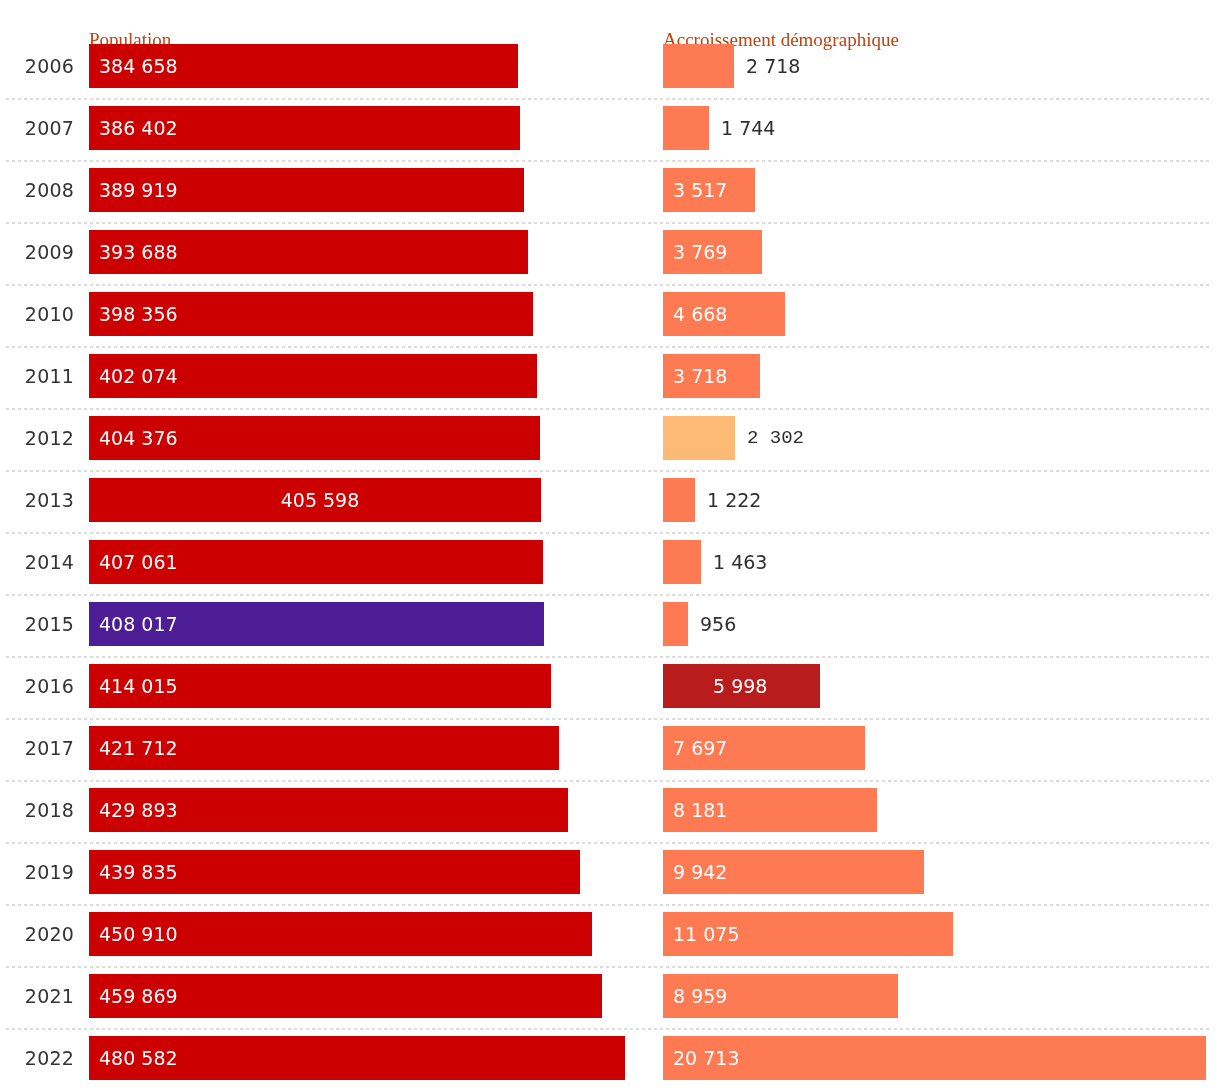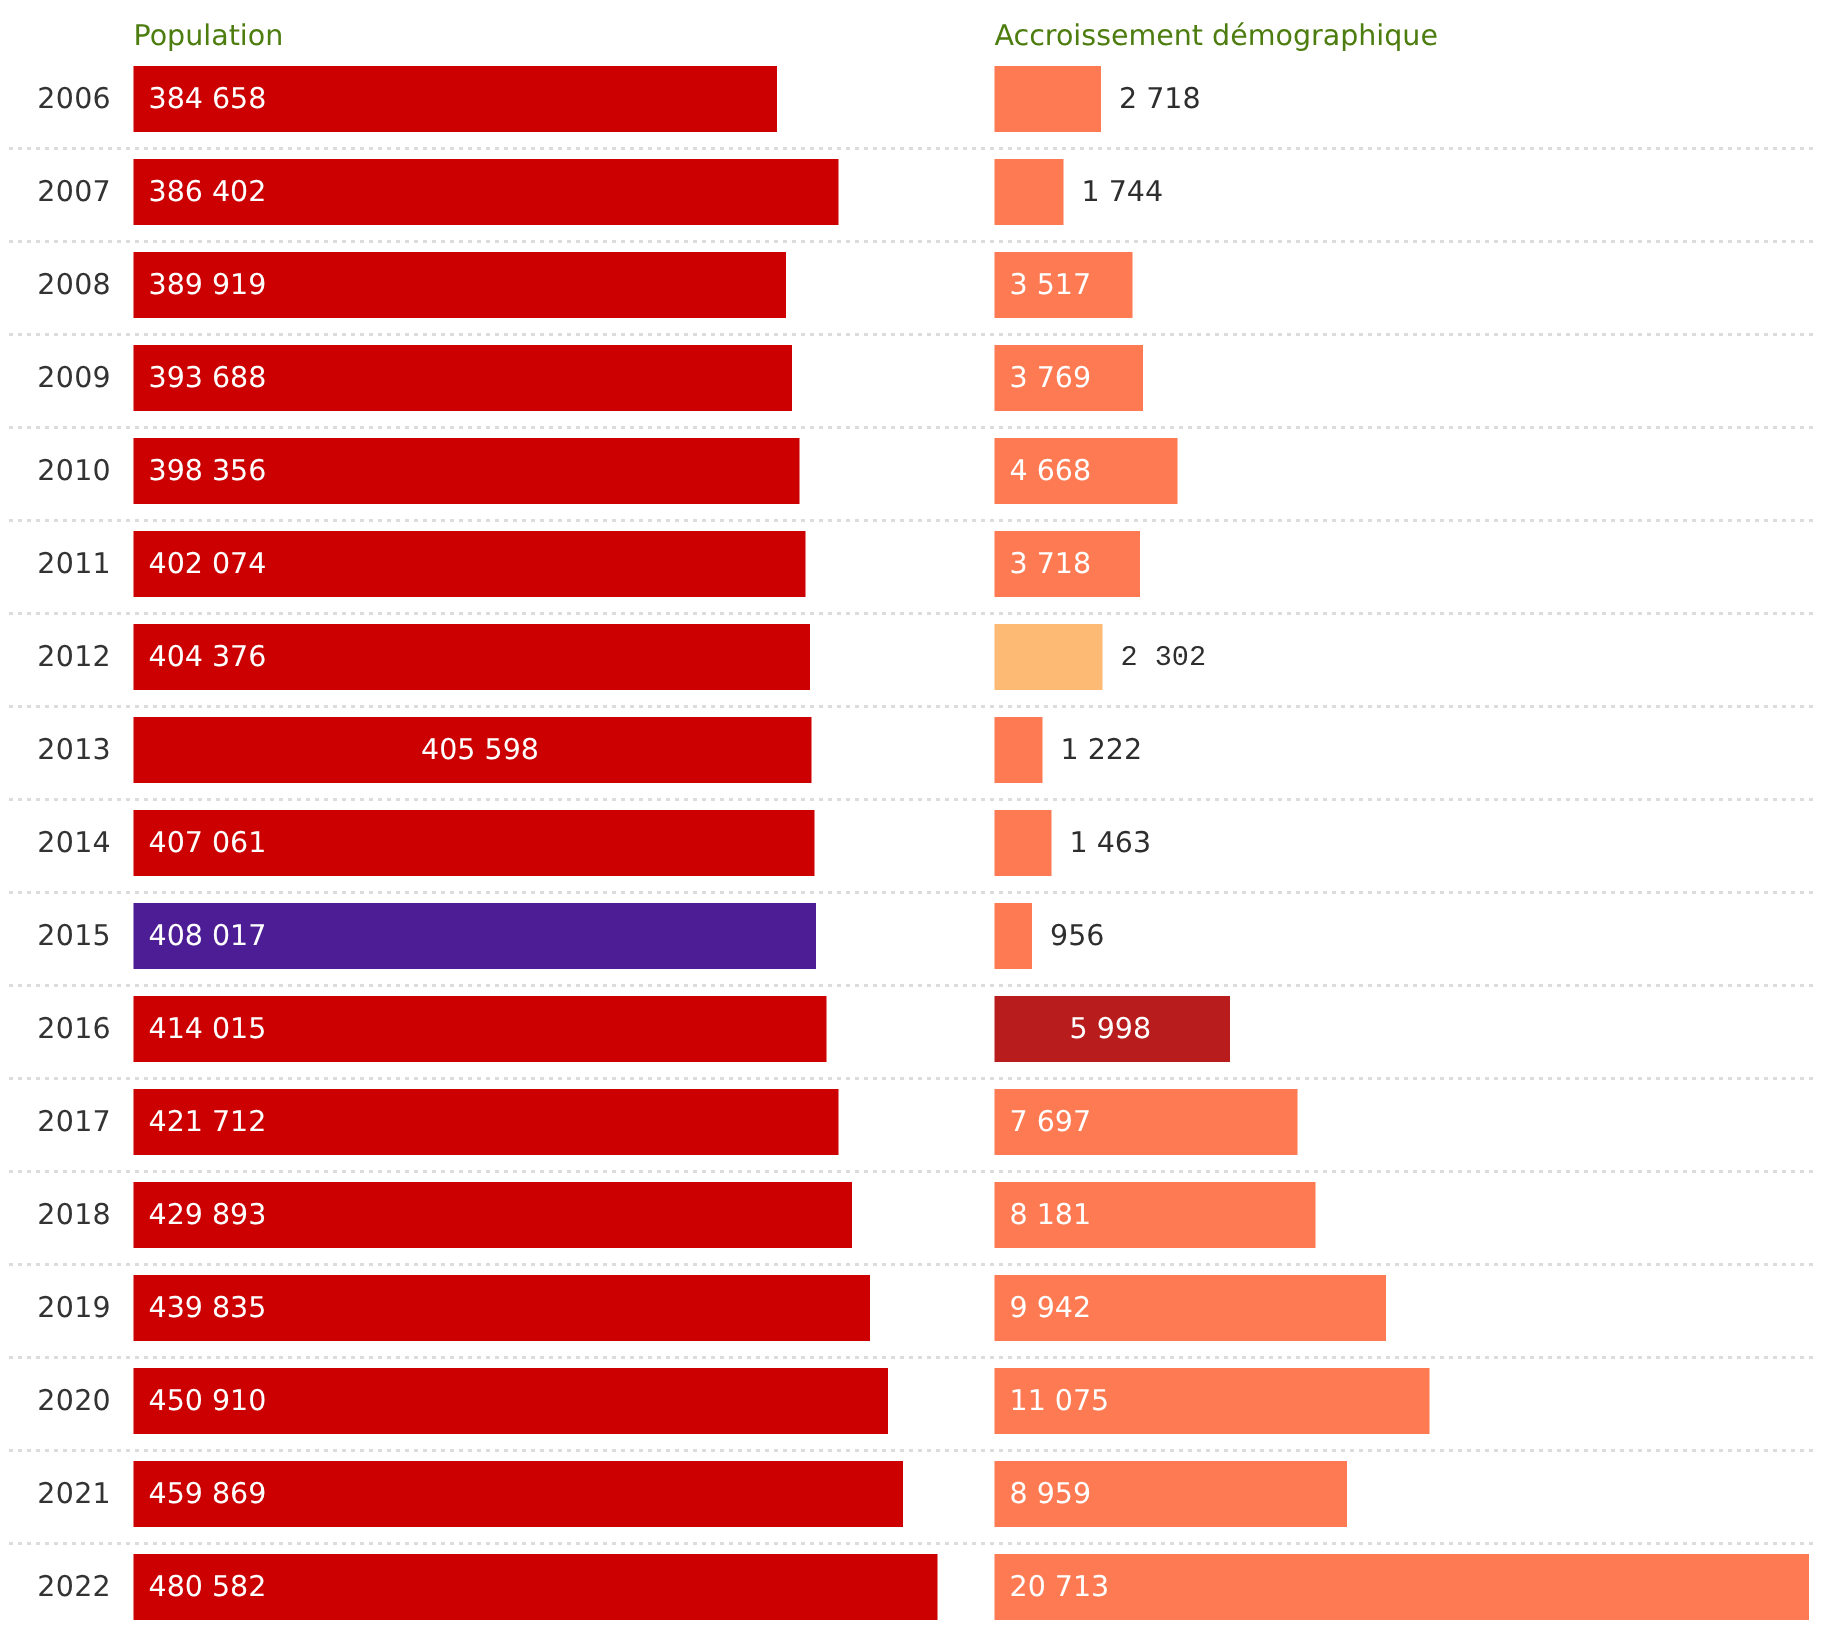--- a/index.html
+++ b/index.html
@@ -18,26 +18,27 @@
 
   #chart-root {
     position: relative;
     width: 1220px;
     height: 1090px;
   }
 
   
   .col-header {
     position: absolute;
-    top: 12px;
+    top: 28px;
     font-size: 19px;
     line-height: 24px;
     font-weight: 400;
-    color: #4d7c0f;
+    color: #c2410c;
     white-space: nowrap;
+    font-family: Liberation Serif, serif;
   }
   #header-population { left: 89px; }
   #header-growth     { left: 663px; }
 
   
   #rows {
     position: absolute;
     top: 44px;
     left: 0;
     width: 1220px;
@@ -117,21 +118,21 @@
         <div class="year-label">2006</div>
         <div class="bar bar-pop" style="width: 429px; background: rgb(204, 0, 0);">
           <span class="bar-value inside">384 658</span>
         </div>
         <div class="bar bar-growth" style="width: 71px; background: rgb(253, 122, 82);">
           <span class="bar-value outside">2 718</span>
         </div>
       </div>
       <div class="row">
         <div class="year-label">2007</div>
-        <div class="bar bar-pop" style="width: 470px; background: rgb(204, 0, 0);">
+        <div class="bar bar-pop" style="width: 431px; background: rgb(204, 0, 0);">
           <span class="bar-value inside">386 402</span>
         </div>
         <div class="bar bar-growth" style="width: 46px; background: rgb(253, 122, 82);">
           <span class="bar-value outside">1 744</span>
         </div>
       </div>
       <div class="row">
         <div class="year-label">2008</div>
         <div class="bar bar-pop" style="width: 435px; background: rgb(204, 0, 0);">
           <span class="bar-value inside">389 919</span>

